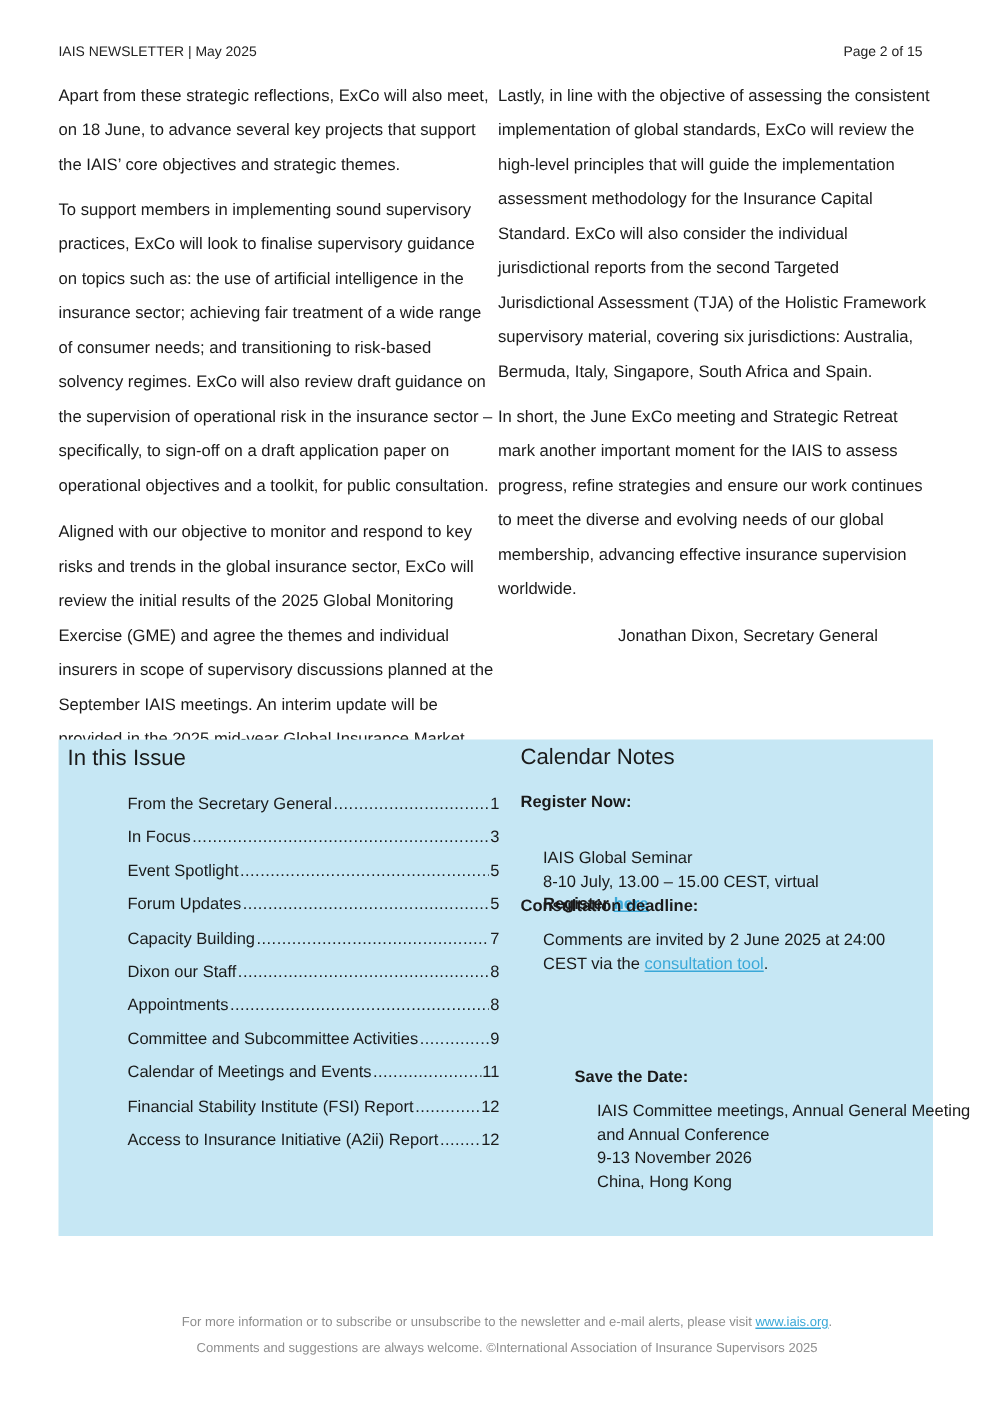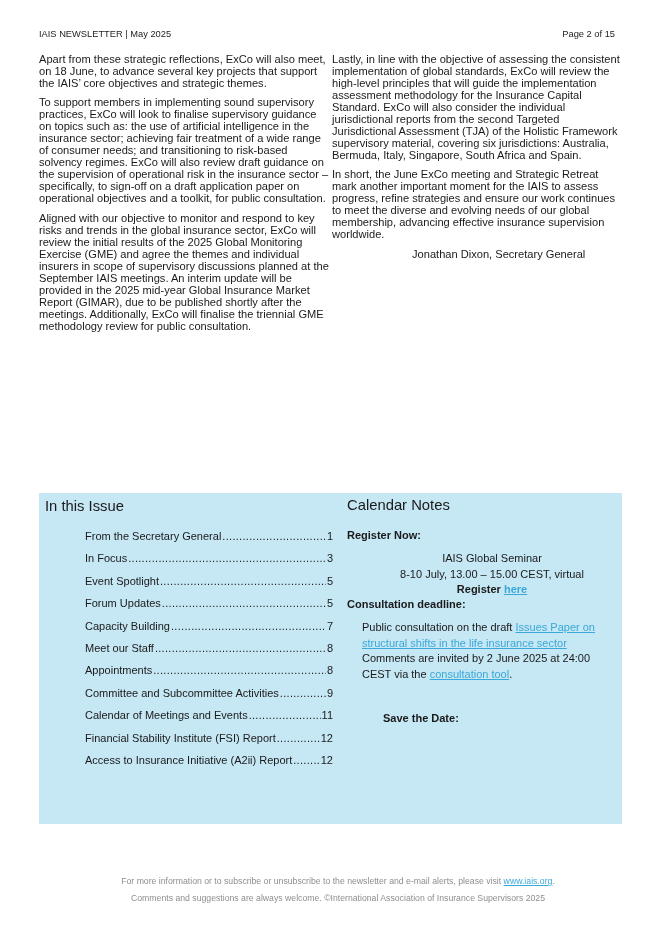--- a/index.html
+++ b/index.html
@@ -3,21 +3,21 @@
 <meta charset="utf-8">
 <style>
   html, body { margin: 0; padding: 0; }
   body {
     width: 662px; height: 936px; background: #ffffff; position: relative;
     font-family: "Liberation Sans", sans-serif; color: #1a1a1a; overflow: hidden;
   }
   .header { position: absolute; top: 29px; left: 39px; right: 47px; font-size: 9.3px; color: #222; }
   .header .left { position: absolute; left: 0; }
   .header .right { position: absolute; right: 0; }
-  .col { position: absolute; top: 53px; width: 292px; font-size: 11.1px; line-height: 12px; }
+  .col { position: absolute; top: 53px; width: 292px; font-size: 11.1px; line-height: 23px; }
   .col.left { left: 39px; }
   .col.right { left: 332px; width: 292px; }
   .col p { margin: 0 0 7.4px 0; }
   .sig { text-align: left; padding-left: 80px; margin-top: 2px; }
   .box {
     position: absolute; left: 39px; top: 493px; width: 583px; height: 331px;
     background: #c6e7f4;
   }
   .toc { position: absolute; left: 6px; top: 0; width: 288px; }
   .toc h2, .cal h2 { font-size: 14.8px; font-weight: normal; margin: 0; position: absolute; top: 5px; left: 0; color: #1a1a1a; }
@@ -78,21 +78,21 @@
           <span class="t">Forum Updates</span>
           <span class="dots"></span>
           <span class="p">5</span>
         </li>
         <li>
           <span class="t">Capacity Building</span>
           <span class="dots"></span>
           <span class="p">7</span>
         </li>
         <li>
-          <span class="t">Meet our Staff</span>
+          <span class="t">Dixon our Staff</span>
           <span class="dots"></span>
           <span class="p">8</span>
         </li>
         <li>
           <span class="t">Appointments</span>
           <span class="dots"></span>
           <span class="p">8</span>
         </li>
         <li>
           <span class="t">Committee and Subcommittee Activities</span>
@@ -115,37 +115,41 @@
           <span class="p">12</span>
         </li>
       </ul>
   </div>
 
   <div class="cal">
     <h2>Calendar Notes</h2>
 
     <div class="sec" style="top:35px;">
       <div class="h">Register Now:</div>
-      <div class="body" style="margin-top:7px;text-align:center;">
+      <div class="body" style="margin-top:21px;">
         <div>IAIS Global Seminar</div>
         <div>8-10 July, 13.00 – 15.00 CEST, virtual</div>
         <div><b>Register</b> <b><a href="#">here</a></b></div>
       </div>
     </div>
 
     <div class="sec" style="top:104px;">
       <div class="h">Consultation deadline:</div>
       <div class="body" style="margin-top:7px;">
-        <div><span>Public consultation on the draft </span><a href="#">Issues Paper on structural shifts in the life insurance sector</a></div>
         <div><span>Comments are invited by 2 June 2025 at 24:00 CEST via the </span><a href="#">consultation tool</a><span>.</span></div>
       </div>
     </div>
 
     <div class="sec" style="top:218px;margin-left:36px;">
       <div class="h">Save the Date:</div>
+      <div class="body" style="margin-top:7px;">
+        <div>IAIS Committee meetings, Annual General Meeting and Annual Conference</div>
+        <div>9-13 November 2026</div>
+        <div>China, Hong Kong</div>
+      </div>
     </div>
   </div>
 </div>
 
 <div class="footer">
   <div><span>For more information or to subscribe or unsubscribe to the newsletter and e-mail alerts, please visit </span><a href="#">www.iais.org</a><span>.</span></div>
   <div>Comments and suggestions are always welcome. ©International Association of Insurance Supervisors 2025</div>
 </div>
 
 </body></html>

